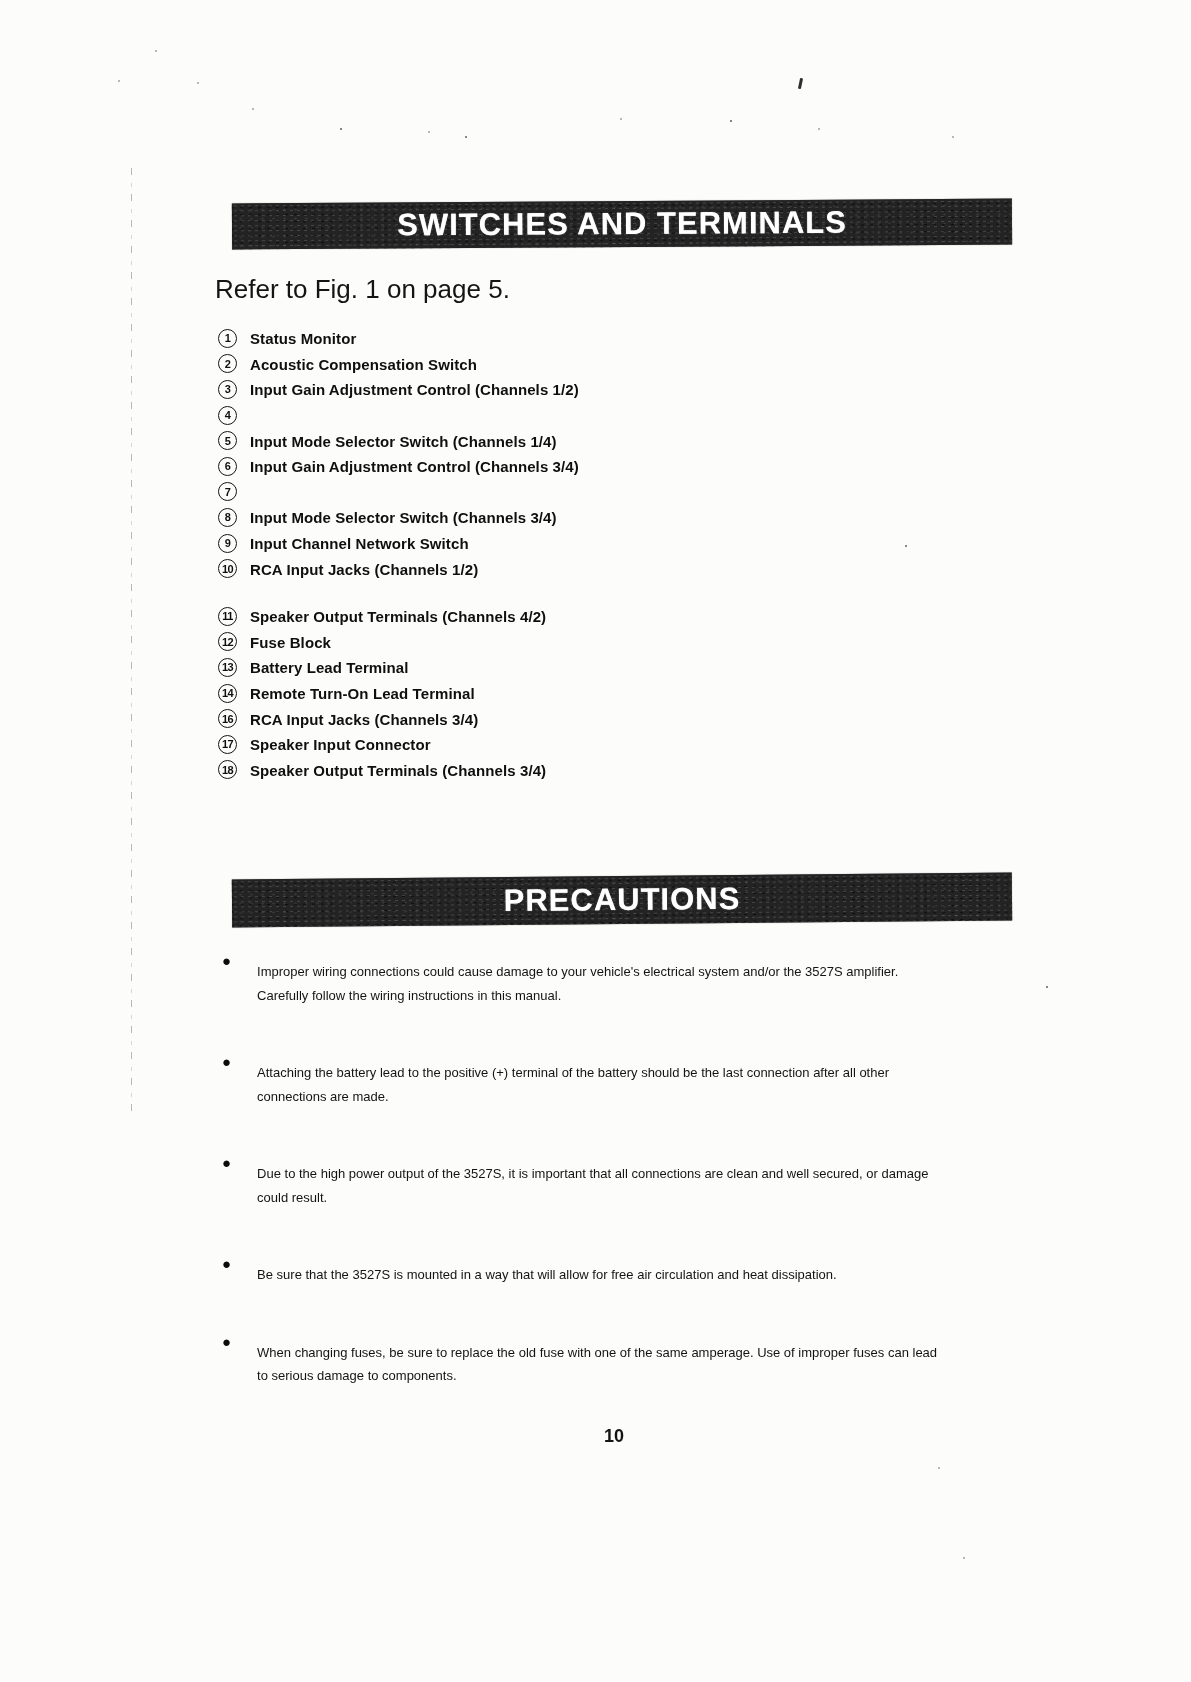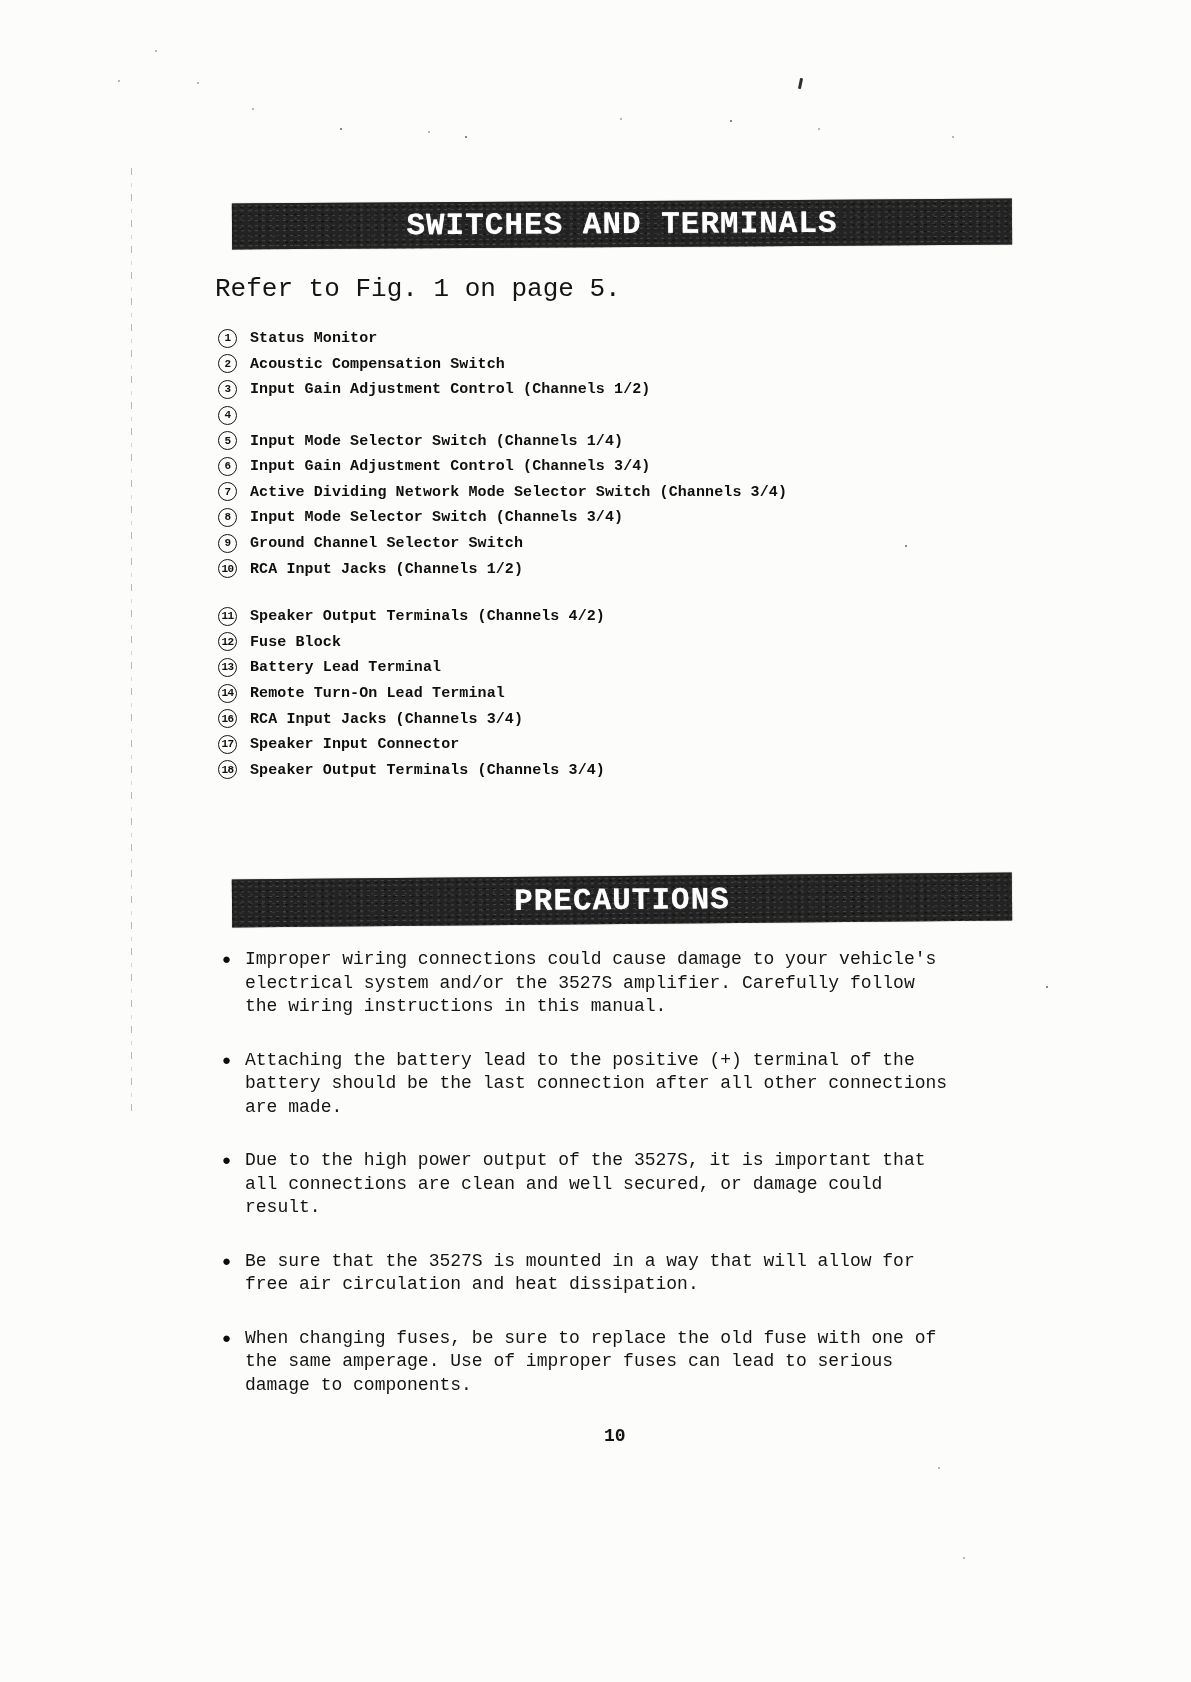--- a/index.html
+++ b/index.html
@@ -7,21 +7,21 @@
     --bar-text:#ffffff;
     --body-text:#141414;
     --page-bg:#fcfcfb;
   }
   html,body{margin:0;padding:0;background:#ffffff;}
   .page{
     position:relative;
     width:1191px;height:1682px;
     background:var(--page-bg);
     overflow:hidden;
-    font-family:Liberation Mono, monospace;
+    font-family:Liberation Sans, sans-serif;
     color:var(--body-text);
   }
   
   .bar{
     position:absolute;left:232px;width:780px;height:46px;
     background-color:var(--bar-bg);
     background-image:
       radial-gradient(rgba(255,255,255,.16) 1px, transparent 1.3px),
       radial-gradient(rgba(255,255,255,.09) 1px, transparent 1.5px),
       radial-gradient(rgba(0,0,0,.55) 1px, transparent 1.4px);
@@ -59,21 +59,21 @@
     font-size:15px;font-weight:700;color:#0f0f0f;white-space:nowrap;
     letter-spacing:0.1px;
   }
   
   .bullets{position:absolute;left:222px;top:948px;width:730px;}
   .bullet-item{display:flex;gap:14px;margin-bottom:30px;}
   .bullet-dot{
     flex:0 0 auto;font-size:15px;line-height:23.5px;color:#0c0c0c;
     transform:translateY(1px);
   }
-  .bullet-text{margin:0;font-size:18px;line-height:23.5px;max-width:705px;}
+  .bullet-text{margin:12px;font-size:13px;line-height:23.5px;max-width:705px;}
   
   .page-number{
     position:absolute;left:604px;top:1426px;
     font-size:18px;font-weight:700;
   }
   
   .scan-vline{
     position:absolute;left:131px;top:168px;width:1px;height:950px;
     background:repeating-linear-gradient(to bottom,
       rgba(45,45,45,.55) 0 7px, rgba(45,45,45,0) 7px 15px,
@@ -135,29 +135,28 @@
     <div class="switch-row">
       <span class="cnum">5</span>
       <span class="switch-label">Input Mode Selector Switch (Channels 1/4)</span>
     </div>
     <div class="switch-row">
       <span class="cnum">6</span>
       <span class="switch-label">Input Gain Adjustment Control (Channels 3/4)</span>
     </div>
     <div class="switch-row">
       <span class="cnum">7</span>
-      <span class="switch-label">Active Dividing Network Mode Selector Switch (Channels 3/4)</span>
     </div>
     <div class="switch-row">
       <span class="cnum">8</span>
       <span class="switch-label">Input Mode Selector Switch (Channels 3/4)</span>
     </div>
     <div class="switch-row">
       <span class="cnum">9</span>
-      <span class="switch-label">Ground Channel Selector Switch</span>
+      <span class="switch-label">Input Channel Network Switch</span>
     </div>
     <div class="switch-row">
       <span class="cnum">10</span>
       <span class="switch-label">RCA Input Jacks (Channels 1/2)</span>
     </div>
   </div>
 
   <div class="switch-list group2">
     <div class="switch-row">
       <span class="cnum">11</span>

